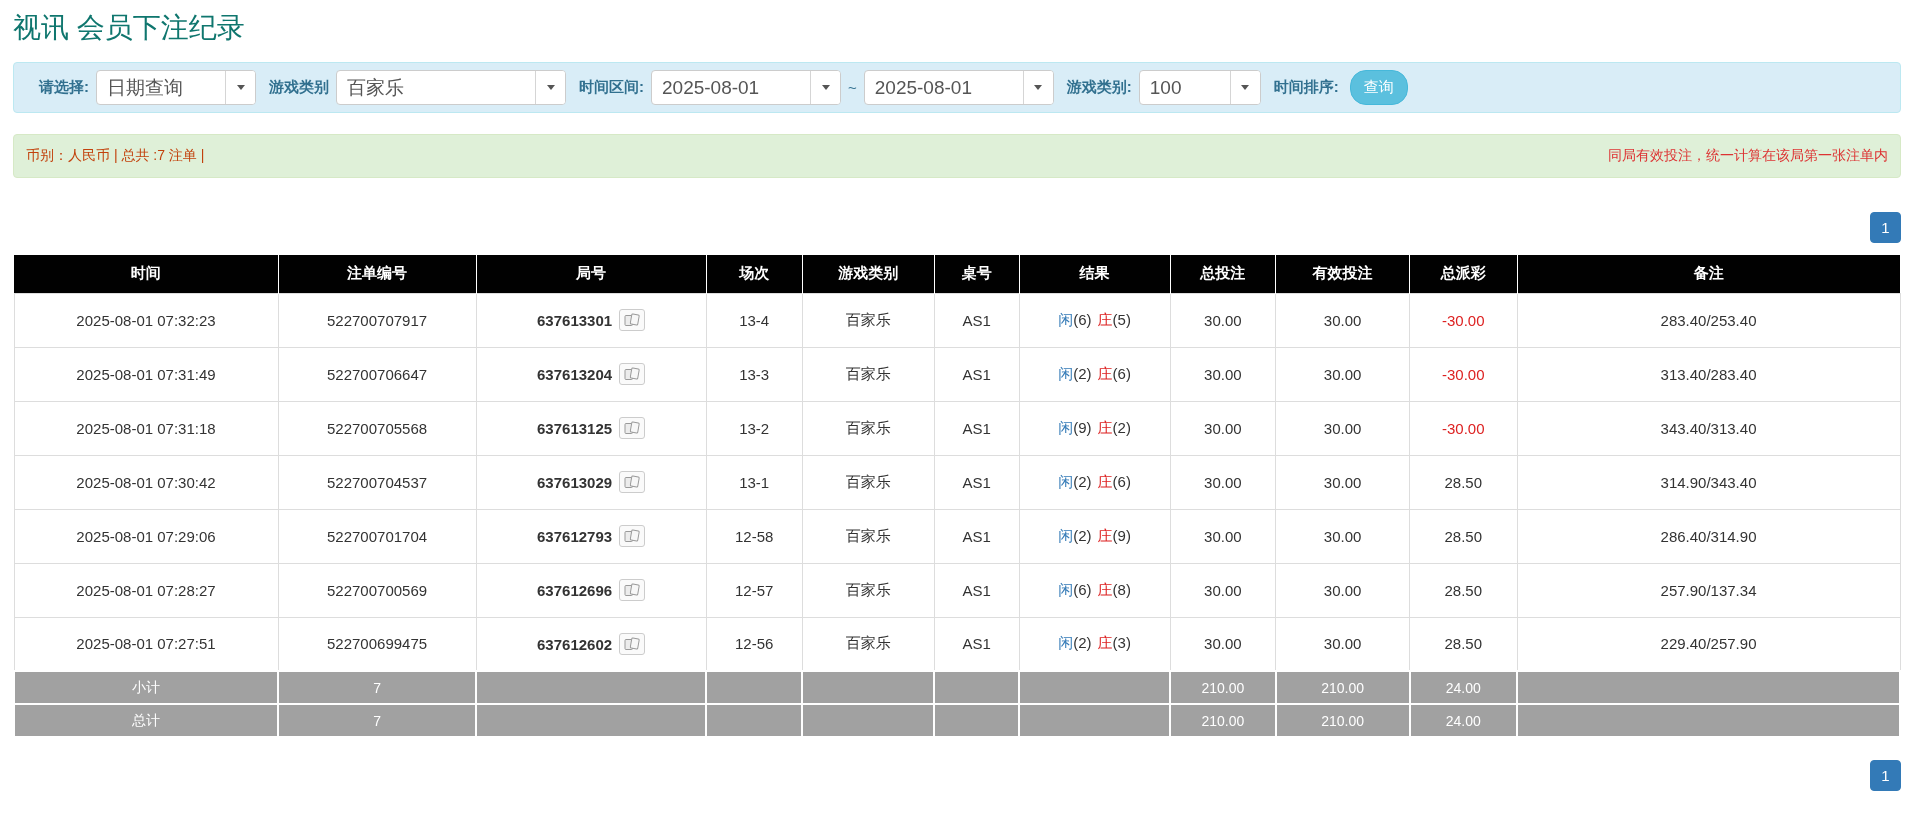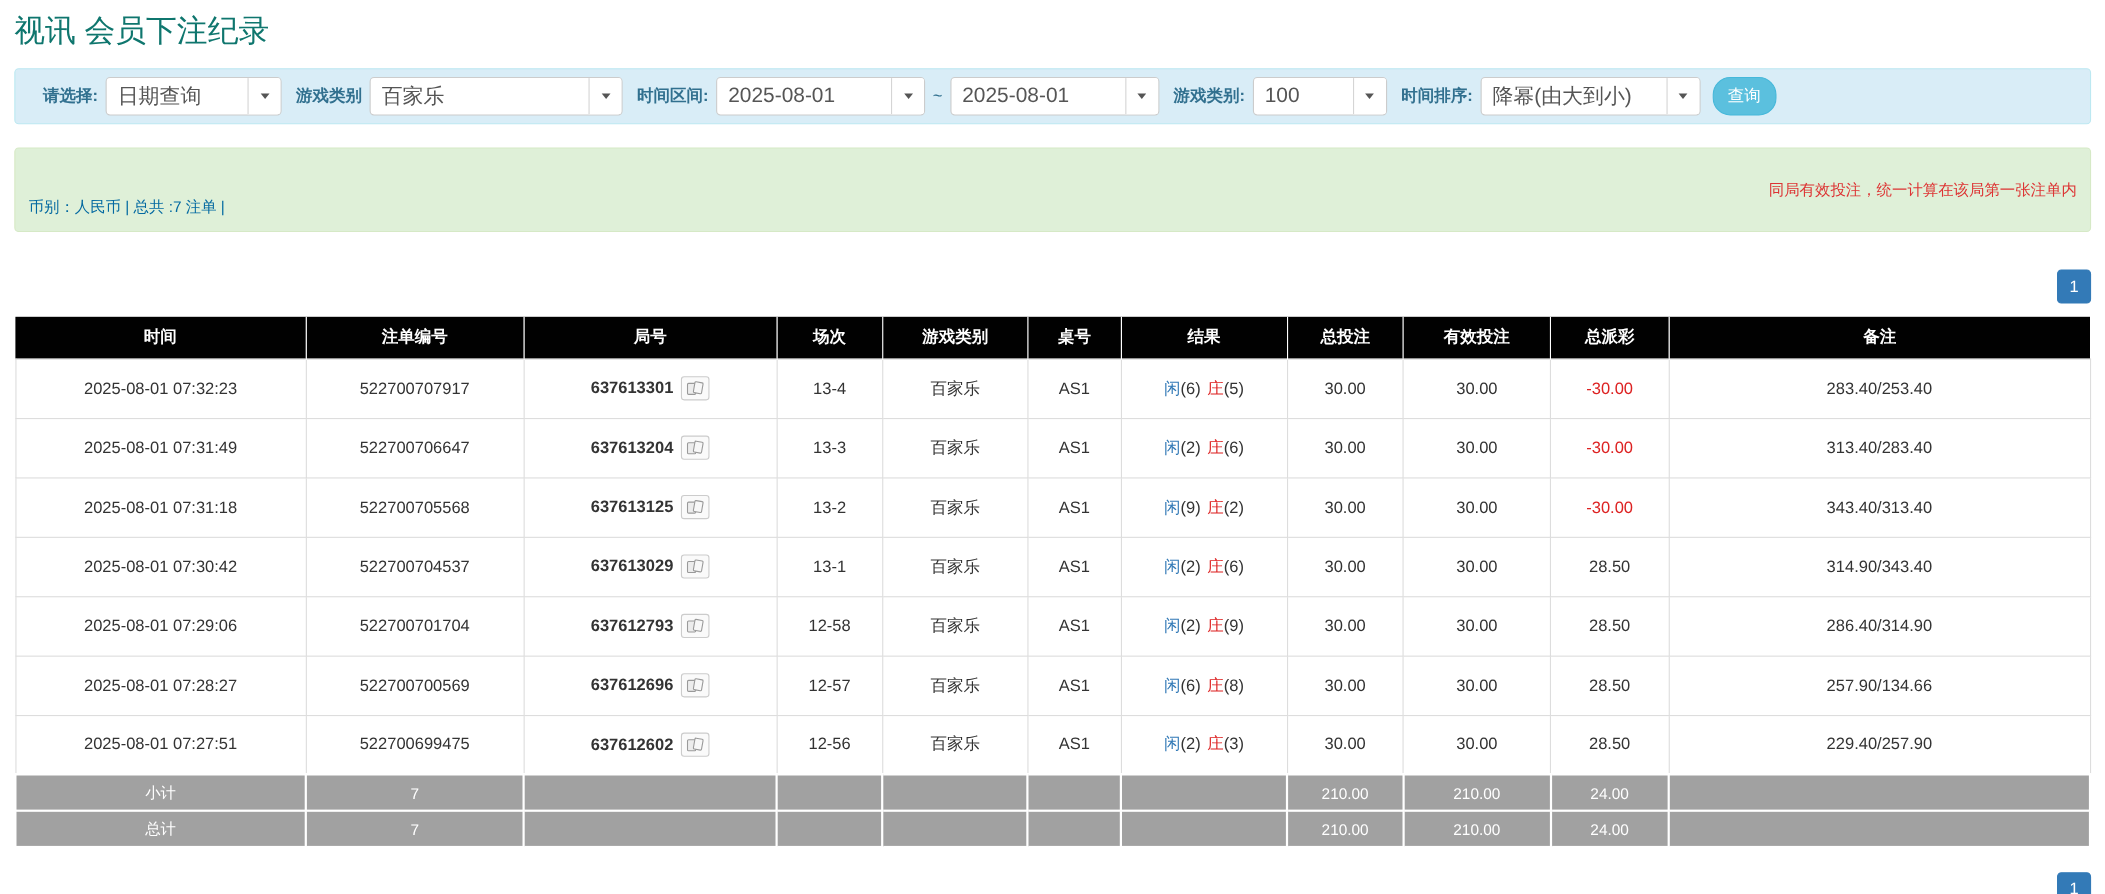--- a/index.html
+++ b/index.html
@@ -27,21 +27,21 @@
   .combo-size  .combo-input { width: 90px; }
   .combo-sort  .combo-input { width: 168px; }
   .tilde { color: #31708f; font-size: 15px; }
   .search-btn { height: 35px; padding: 0 13px; margin-left: 4px; background: #5bc0de;
                 border: 1px solid #46b8da; border-radius: 16px; color: #fff; font-size: 15px;
                 font-family: inherit; cursor: pointer; }
 
   .summary-bar { margin-top: 21px; background: #dff0d8; border: 1px solid #d6e9c6; border-radius: 4px;
                  padding: 12px; display: flex; justify-content: space-between; align-items: center;
                  font-size: 14px; }
-  .summary-info { color: #0369a1; margin-top: 33px; }
+  .summary-info { color: #c2410c; }
   .summary-note { color: #dd3333; }
 
   .pager { display: flex; justify-content: flex-end; }
   .pager-top { margin: 34px 0 12px; }
   .pager-bottom { margin-top: 22px; }
   .page-btn { min-width: 31px; height: 31px; background: #337ab7; border: 1px solid #337ab7;
               border-radius: 4px; color: #fff; font-size: 15px; font-family: inherit; cursor: pointer; }
 
   .records-table { width: 100%; border-collapse: collapse; table-layout: fixed; }
   .records-table thead th { background: #010101; color: #fff; font-size: 15px; font-weight: bold;
@@ -102,26 +102,20 @@
 
     <span class="flabel">游戏类别:</span>
     <div class="combo combo-size">
       <input class="combo-input" type="text" readonly="" value="100" style="">
       <button class="combo-toggle" type="button">
           <span class="caret"></span>
         </button>
     </div>
 
     <span class="flabel">时间排序:</span>
-    <div class="combo combo-sort">
-      <input class="combo-input" type="text" readonly="" value="降幂(由大到小)" style="">
-      <button class="combo-toggle" type="button">
-          <span class="caret"></span>
-        </button>
-    </div>
 
     <button class="search-btn" type="button">查询</button>
   </div>
 
   <div class="summary-bar">
     <span class="summary-info">币别：人民币 | 总共 :7 注单 |</span>
     <span class="summary-note">同局有效投注，统一计算在该局第一张注单内</span>
   </div>
 
   <div class="pager pager-top">
@@ -286,21 +280,21 @@
     </td>
     <td>12-57</td>
     <td>百家乐</td>
     <td>AS1</td>
     <td>
       <span class="res-player">闲</span><span class="res-pts">(6)</span><span class="res-banker">庄</span><span class="res-pts">(8)</span>
     </td>
     <td class="val-link">30.00</td>
     <td>30.00</td>
     <td class="payout">28.50</td>
-    <td>257.90/134.66</td>
+    <td>257.90/137.34</td>
   </tr>
 
   <tr>
     <td>2025-08-01 07:27:51</td>
     <td>522700699475</td>
     <td>
       <span class="round-id">637612602</span><span class="round-icon">
               <svg width="16" height="14" viewBox="0 0 16 14" aria-hidden="true">
                 <rect x="1" y="2.5" width="7.5" height="10" rx="1" fill="#ececec" stroke="#9a9a9a" stroke-width="1"></rect>
                 <rect x="7" y="1.5" width="7.5" height="10" rx="1" fill="#f7f7f7" stroke="#9a9a9a" stroke-width="1" transform="rotate(10 10.75 6.5)"></rect>

